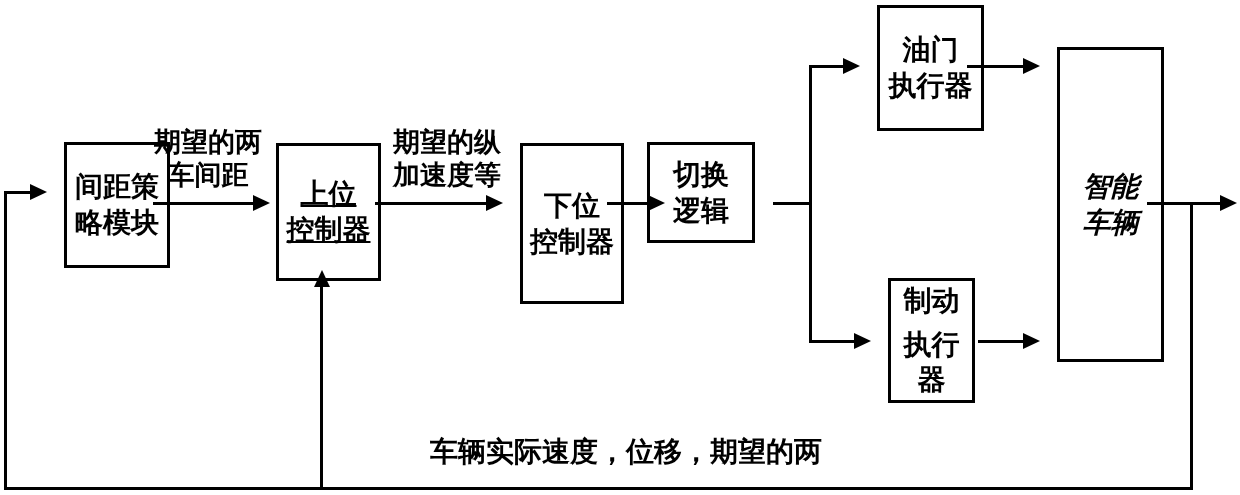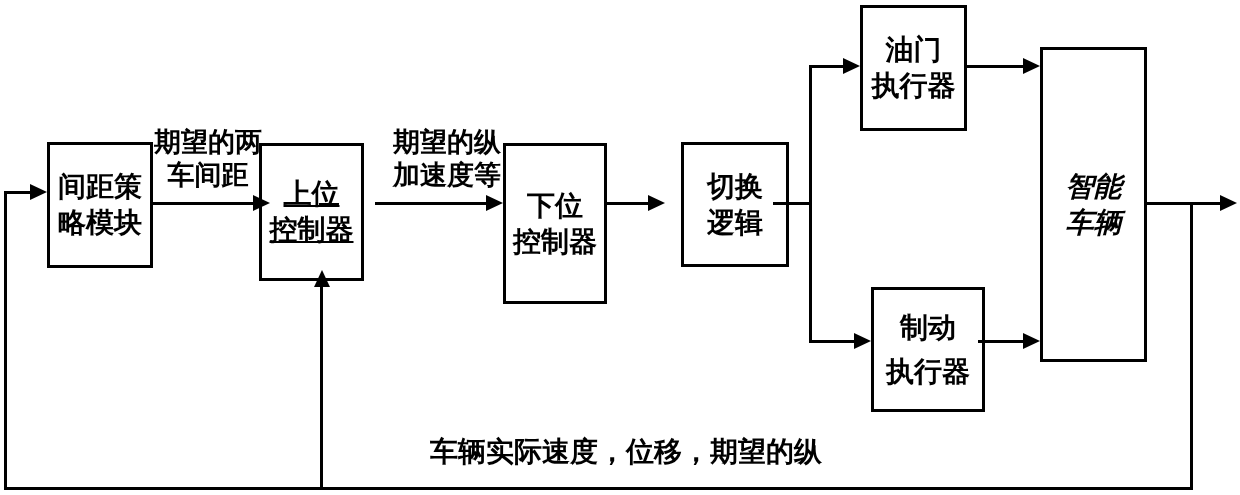--- a/index.html
+++ b/index.html
@@ -22,20 +22,21 @@
     box-sizing: border-box;
     border: 3px solid #000000;
     background: #ffffff;
     display: flex;
     flex-direction: column;
     align-items: center;
     justify-content: center;
     text-align: center;
     font-size: 28px;
     line-height: 1.28;
+    margin-left: 17px;
   }
   .hline, .vline {
     position: absolute;
     background: #000000;
   }
   .arr-r {
     position: absolute;
     width: 0; height: 0;
     border-top: 8px solid transparent;
     border-bottom: 8px solid transparent;
@@ -70,51 +71,51 @@
   <div class="node" style="left:259px; top:143px; width:105px; height:138px;text-decoration:underline;">
     <span>上位</span>
     <span>控制器</span>
   </div>
 
   <div class="node" style="left:503px; top:143px; width:104px; height:161px;">
     <span>下位</span>
     <span>控制器</span>
   </div>
 
-  <div class="node" style="left:681px; top:142px; width:108px; height:125px;align-items:center;">
+  <div class="node" style="left:630px; top:142px; width:108px; height:101px;align-items:center;">
     <span>切换</span>
     <span>逻辑</span>
   </div>
 
   <div class="node" style="left:860px; top:5px; width:107px; height:126px;">
     <span>油门</span>
     <span>执行器</span>
   </div>
 
-  <div class="node" style="left:871px; top:287px; width:114px; height:125px;gap:8px;">
+  <div class="node" style="left:871px; top:278px; width:87px; height:125px;gap:8px;">
     <span>制动</span>
     <span>执行器</span>
   </div>
 
   <div class="node" style="left:1040px; top:47px; width:107px; height:315px;font-style:italic;">
     <span>智能</span>
     <span>车辆</span>
   </div>
 
   <div class="edge-label" style="left:150px; top:126px; width:116px;">
     <div>期望的两</div>
     <div>车间距</div>
   </div>
 
   <div class="edge-label" style="left:378px; top:126px; width:122px;margin-left:8px;">
     <div>期望的纵</div>
     <div>加速度等</div>
   </div>
 
-  <div class="edge-label" style="left:430px; top:435px; font-size:28px;">车辆实际速度，位移，期望的纵</div>
+  <div class="edge-label" style="left:430px; top:435px; font-size:28px;">车辆实际速度，位移，期望的两</div>
 
   <div class="hline" style="left:4px; top:191px; width:28px; height:3px;"></div>
   <div class="arr-r" style="left:30px; top:184px;"></div>
 
   <div class="hline" style="left:153px; top:202px; width:100px; height:3px;"></div>
   <div class="arr-r" style="left:253px; top:195px;"></div>
 
   <div class="hline" style="left:375px; top:202px; width:111px; height:3px;"></div>
   <div class="arr-r" style="left:486px; top:195px;"></div>
 

